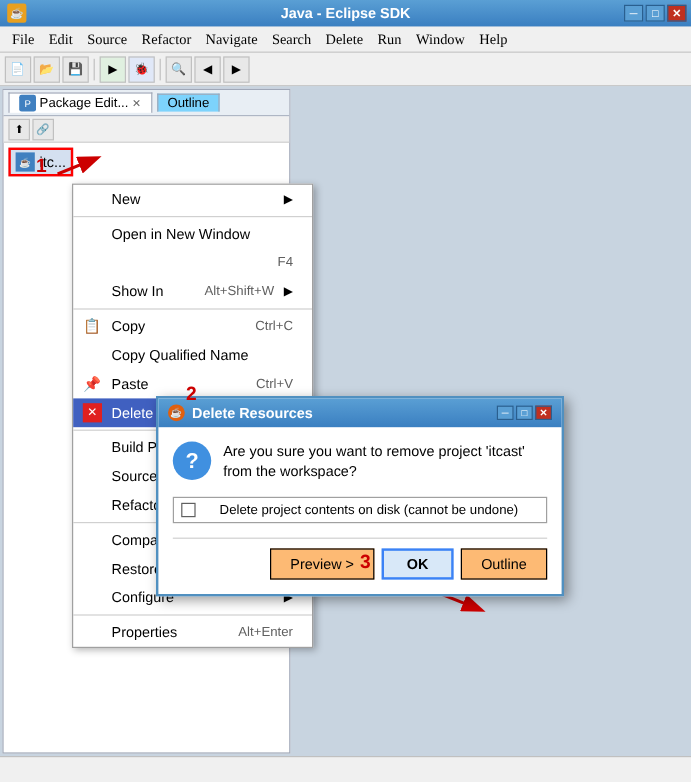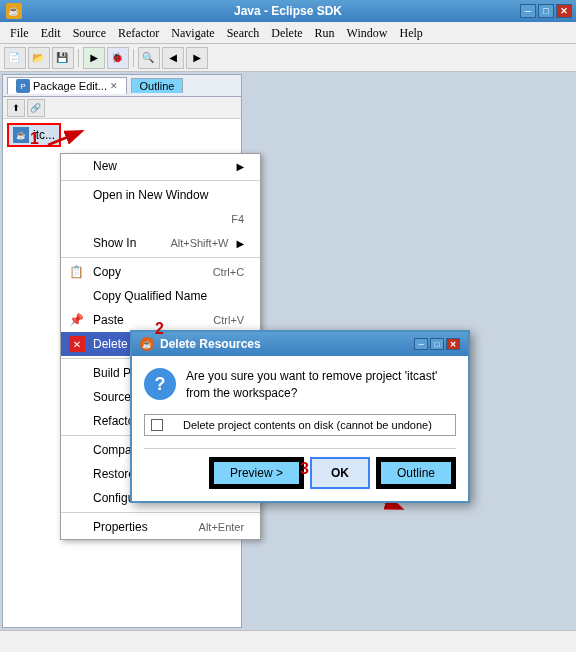--- a/index.html
+++ b/index.html
@@ -289,22 +289,22 @@
     .dialog-buttons {
       display: flex;
       justify-content: flex-end;
       gap: 6px;
       border-top: 1px solid #d0d0d0;
       padding-top: 8px;
     }
     .dialog-button {
       padding: 4px 16px;
       font-size: 12px;
-      border: 5px solid #000000;
-      background: #7dd3fc;
+      border: 1px solid #000000;
+      background: #fdba74;
       cursor: pointer;
       min-width: 60px;
       text-align: center;
     }
     .dialog-button.primary {
       background: #d8e8f8;
       border: 2px solid #3b82f6;
       font-weight: bold;
     }
 

